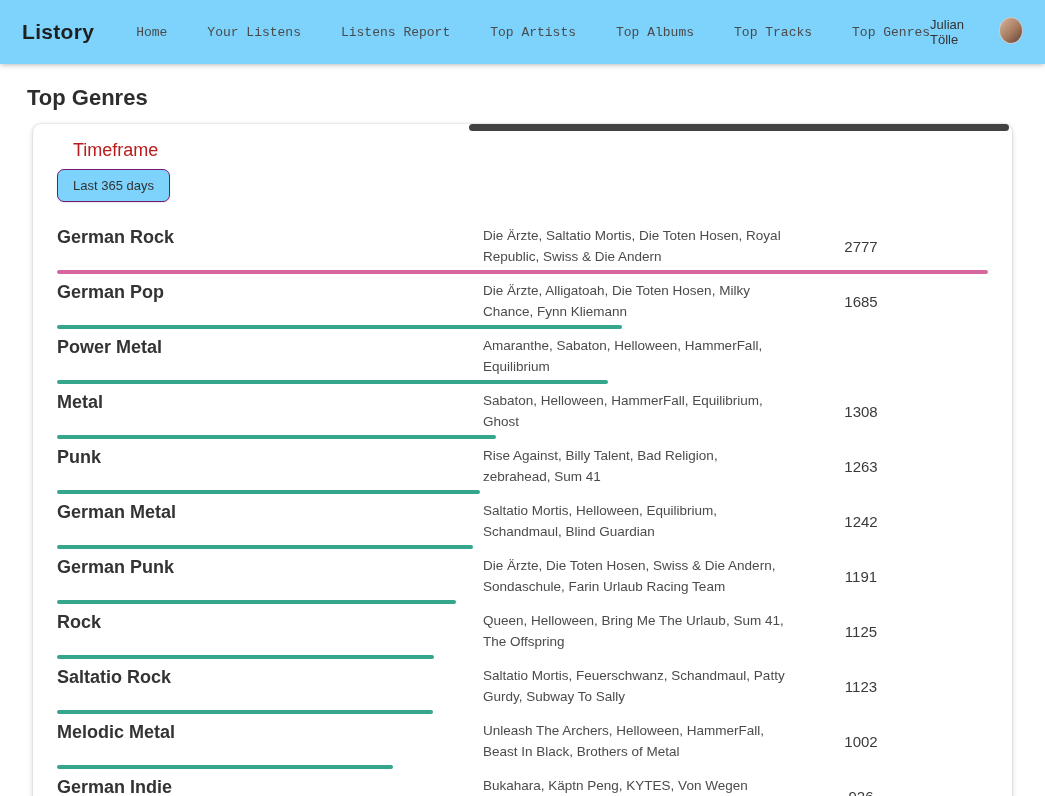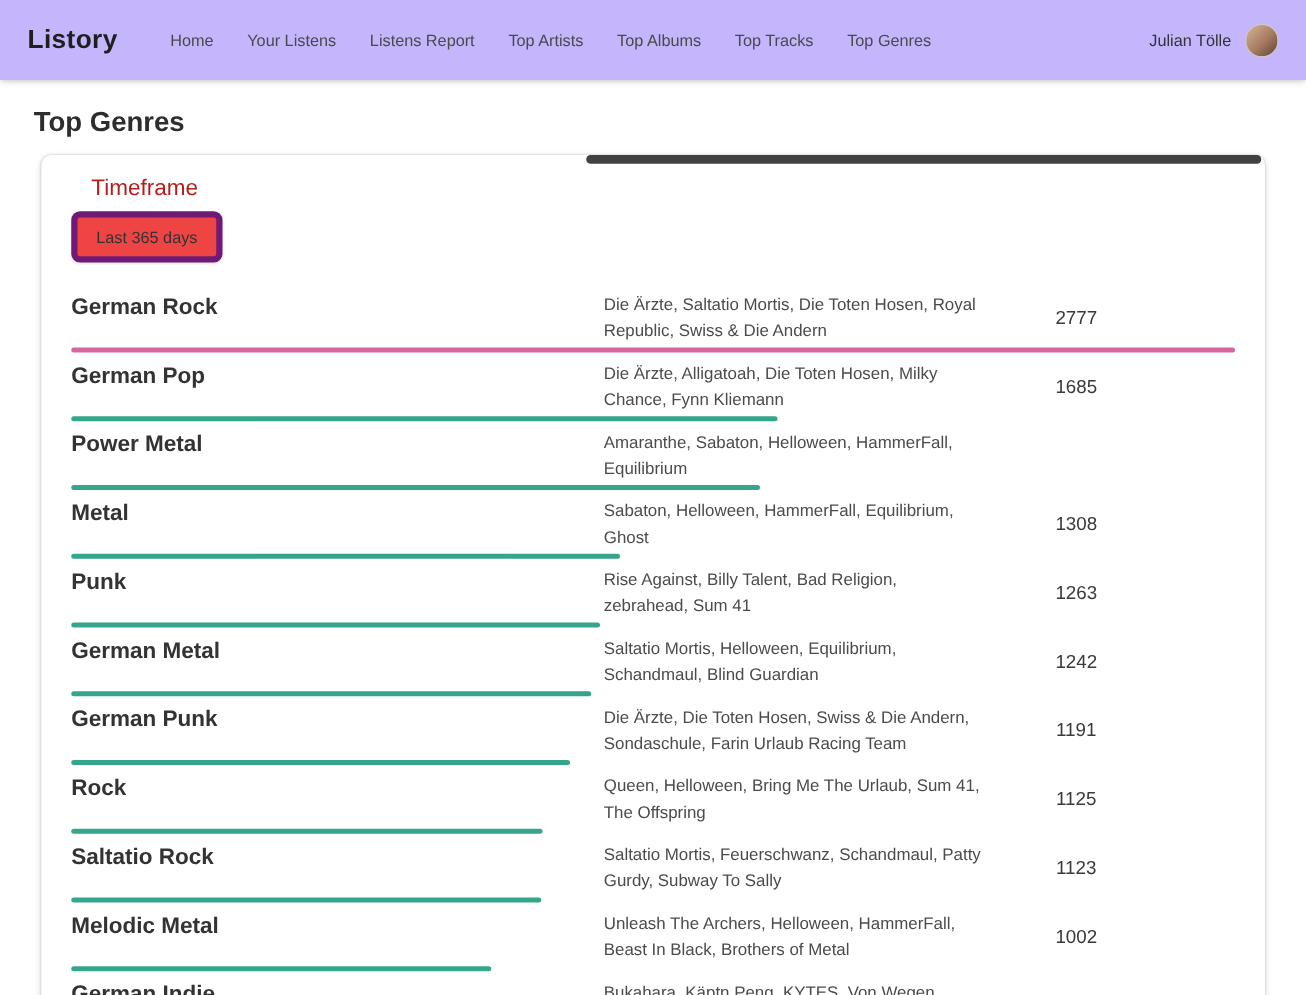--- a/index.html
+++ b/index.html
@@ -3,31 +3,31 @@
 <meta charset="utf-8">
 <style>
   * { margin: 0; padding: 0; box-sizing: border-box; }
   html, body { width: 1045px; height: 796px; overflow: hidden; background: #fff; }
   body { font-family: "Liberation Sans", sans-serif; color: #333; }
 
   
   .navbar {
     display: flex; align-items: center;
     height: 64px; padding: 0 22px;
-    background: #c4b5fd;
+    background: #7dd3fc;
     box-shadow: 0 2px 4px -1px rgba(0,0,0,.18), 0 1px 8px rgba(0,0,0,.10);
     position: relative; z-index: 5;
   }
   .logo {
     font-size: 21px; font-weight: 700; color: #1f1f1f;
     letter-spacing: .3px; margin-right: 42px; cursor: pointer;
   }
-  .nav { display: flex; gap: 27px; }
+  .nav { display: flex; gap: 40px; font-family: Liberation Mono, monospace; }
   .nav-item { font-size: 13px; color: #4a4a4a; cursor: pointer; white-space: nowrap; }
-  .user-area { margin-left: auto; display: flex; align-items: center; gap: 11px; }
+  .user-area { margin-left: auto; display: flex; gap: 11px; }
   .user-name { font-size: 13px; color: #333; cursor: pointer; }
   .avatar {
     width: 27px; height: 27px; border-radius: 50%;
     background: linear-gradient(135deg, #d8b49a 0%, #a67b5f 55%, #5d4037 100%);
     border: 1px solid #c9c9c9; cursor: pointer;
   }
 
   
   .page-title {
     margin: 21px 0 13px 27px;
@@ -44,21 +44,21 @@
   }
   .h-scrollbar {
     position: absolute; top: 0; left: 44.5%; right: 3px; height: 7px;
     background: #414141; border-radius: 4px; cursor: grab;
   }
 
   .tf-label { font-size: 18px; color: #b91c1c; margin-bottom: 8px; margin-left: 16px; }
   .tf-select {
     display: inline-flex; align-items: center;
     padding: 8px 15px; font-size: 13px; color: #333;
-    background: #ef4444; border: 5px solid #701a75; border-radius: 7px;
+    background: #7dd3fc; border: 1px solid #701a75; border-radius: 7px;
     box-shadow: 0 1px 2px rgba(0,0,0,.10);
     cursor: pointer; margin-bottom: 20px;
   }
 
   
   .genre-table { width: 100%; }
   .row {
     display: grid;
     grid-template-columns: 426px 302px 1fr;
     position: relative;

